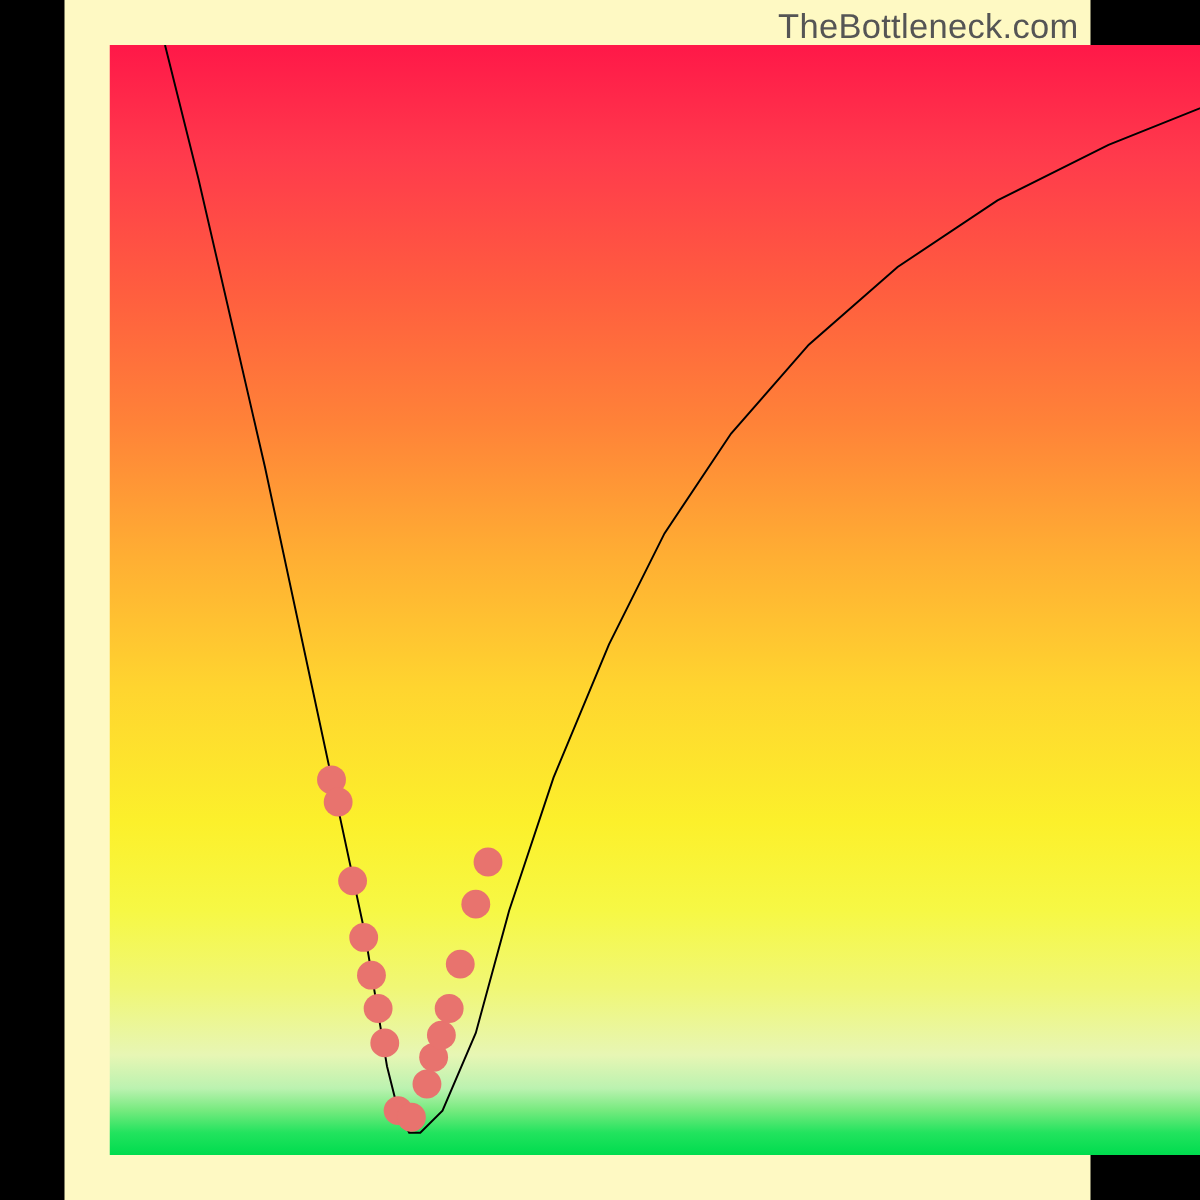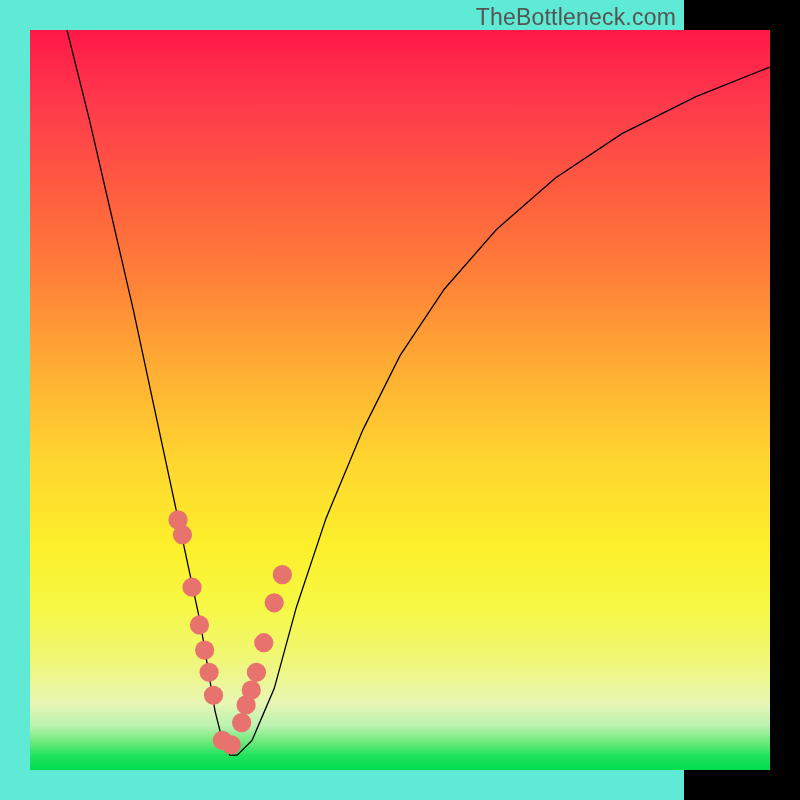--- a/index.html
+++ b/index.html
@@ -8,21 +8,22 @@
     width: 800px;
     height: 800px;
     background: #000;
     overflow: hidden;
     font-family: Arial, Helvetica, sans-serif;
   }
   .outer {
     position: relative;
     width: 684px;
     height: 800px;
-    background: #5eead4;
+    background: #fef9c3;
+    margin-left: 43px;
   }
   .plot {
     position: absolute;
     left: 30px;
     top: 30px;
     width: 740px;
     height: 740px;
     overflow: hidden;
   }
   .gradient-bg {

